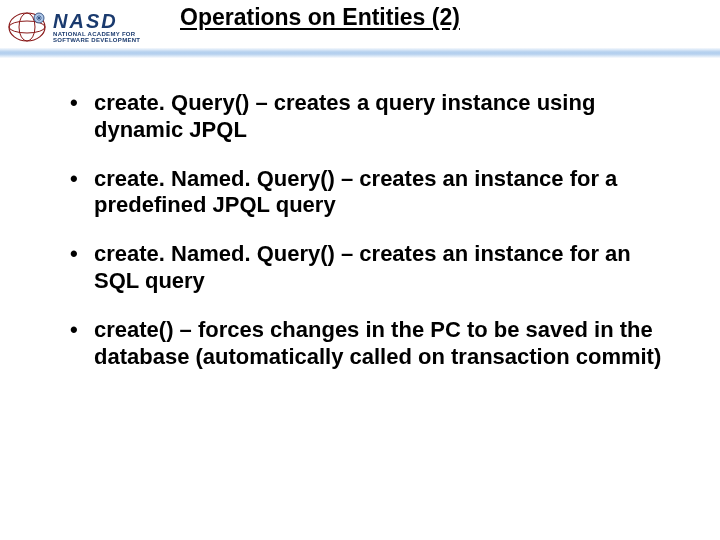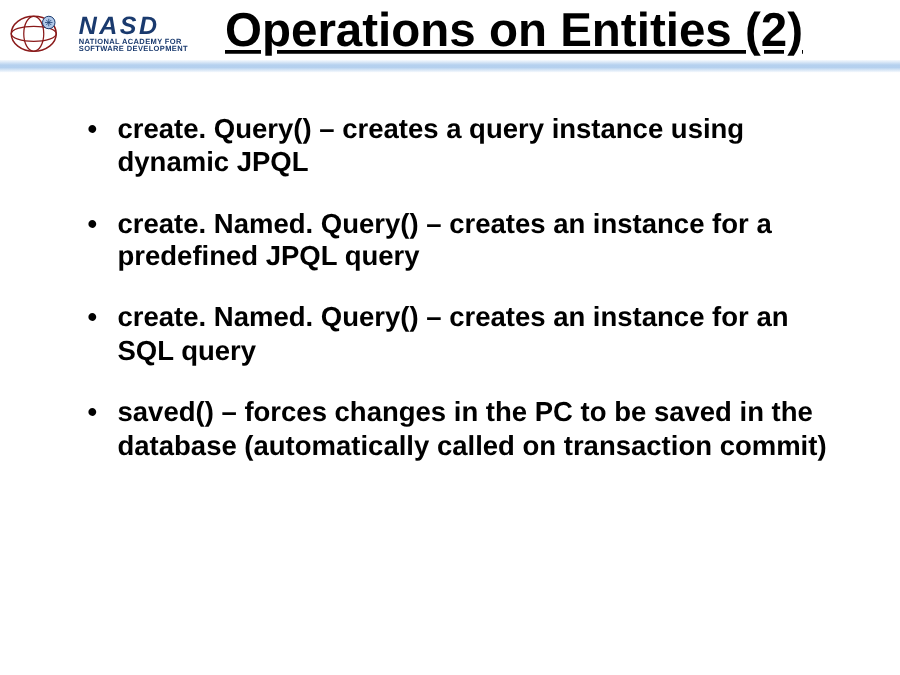--- a/index.html
+++ b/index.html
@@ -15,21 +15,21 @@
     position: relative;
     height: 60px;
     width: 100%;
   }
   .logo-area {
     position: absolute;
     left: 6px;
     top: 6px;
     display: flex;
     align-items: center;
-    gap: 15px;
+    gap: 5px;
   }
   .logo-badge {
     width: 42px;
     height: 42px;
     position: relative;
   }
   .logo-badge svg { width: 42px; height: 42px; }
   .logo-text {
     display: flex;
     flex-direction: column;
@@ -45,21 +45,21 @@
   .logo-sub {
     font-size: 6px;
     font-weight: 700;
     color: #1a3a6e;
     letter-spacing: 0.3px;
   }
   .title {
     position: absolute;
     left: 180px;
     top: 4px;
-    font-size: 38px;
+    font-size: 23px;
     font-weight: 700;
     color: #000;
     text-decoration: underline;
     text-underline-offset: 3px;
   }
   .blue-bar {
     position: absolute;
     left: 0;
     top: 48px;
     width: 100%;
@@ -124,16 +124,16 @@
     <li>
       <span class="fn">create. Query()</span><span> – creates a query instance using dynamic JPQL</span>
     </li>
     <li>
       <span class="fn">create. Named. Query()</span><span> – creates an instance for a predefined JPQL query</span>
     </li>
     <li>
       <span class="fn">create. Named. Query()</span><span> – creates an instance for an SQL query</span>
     </li>
     <li>
-      <span class="fn">saved()</span><span> – forces changes in the PC to be saved in the database (automatically called on transaction commit)</span>
+      <span class="fn">create()</span><span> – forces changes in the PC to be saved in the database (automatically called on transaction commit)</span>
     </li>
   </ul>
 </div>
 
 </body></html>

